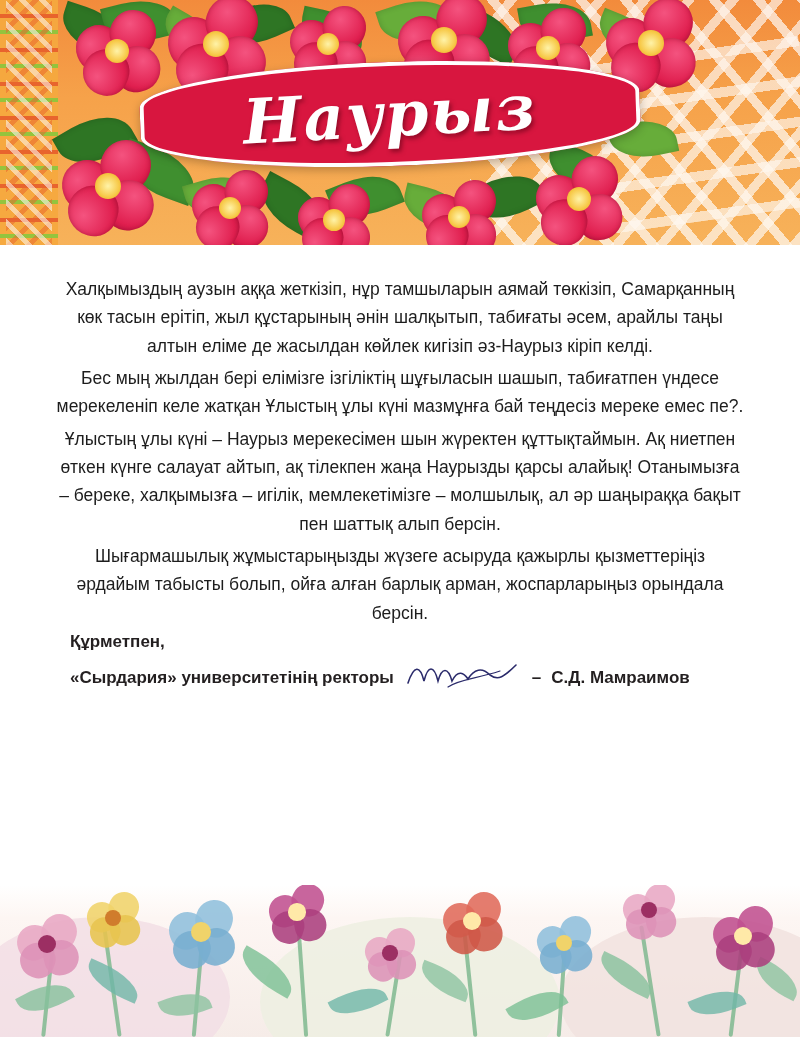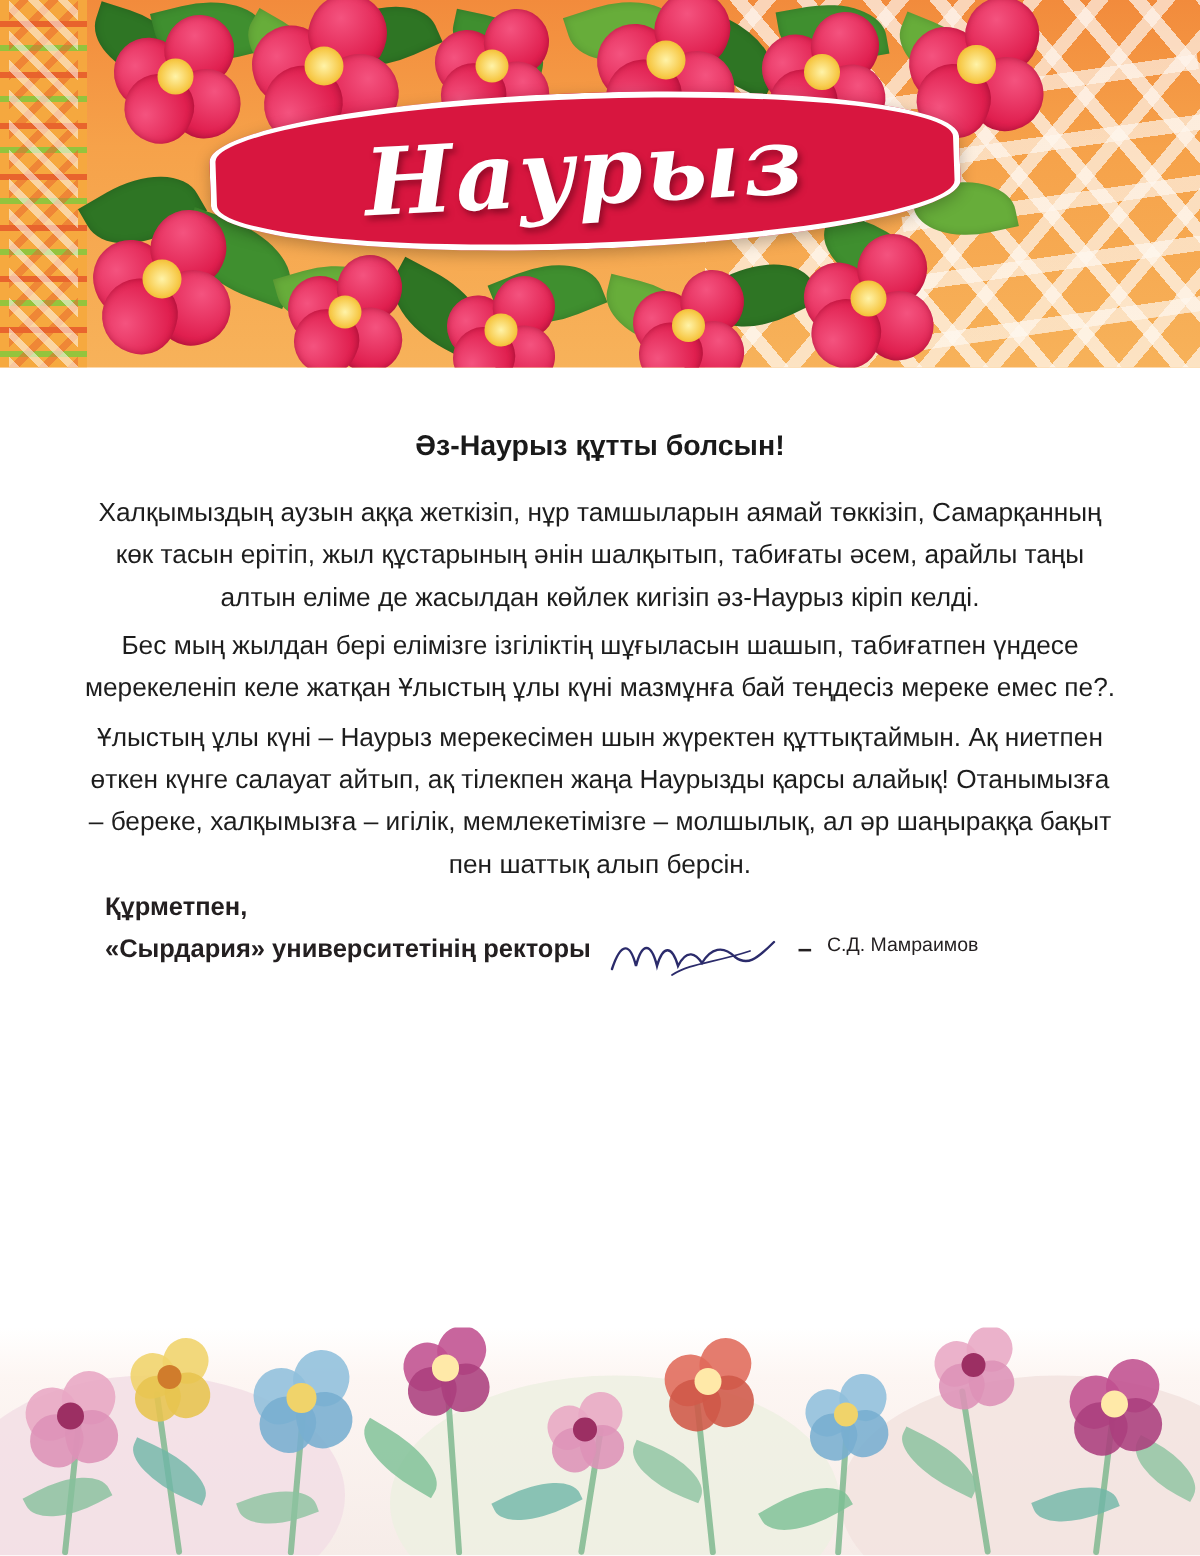--- a/index.html
+++ b/index.html
@@ -147,32 +147,33 @@
 
   
   .signoff {
     padding-left: 14px;
     font-size: 17px;
     font-weight: bold;
     line-height: 1.55;
   }
   .sign-row {
     display: flex;
+    align-items: flex-end;
     gap: 10px;
     margin-top: 2px;
   }
   .sign-org { font-weight: bold; font-size: 17px; white-space: nowrap; }
   .sign-scribble {
     width: 118px;
     height: 34px;
     position: relative;
     flex: none;
   }
   .sign-dash { font-weight: bold; font-size: 17px; }
-  .sign-name { font-weight: normal; font-size: 13px; white-space: nowrap; }
+  .sign-name { font-weight: bold; font-size: 17px; white-space: nowrap; }
 
   
   .footer {
     position: absolute;
     left: 0; bottom: 0;
     width: 800px;
     height: 152px;
     overflow: hidden;
     background: linear-gradient(180deg, #ffffff 0%, #fdf6f3 22%, #f6ece8 100%);
   }
@@ -318,25 +319,25 @@
         <div class="center"></div>
       </div>
     </div>
 
     <div class="title-ribbon">
       <span class="title-word">Наурыз</span>
     </div>
   </div>
 
   <div class="content">
-    <div class="greeting-title">Әз-Наурыз құтты болсын!</div>
 
     <p class="para">Халқымыздың аузын аққа жеткізіп, нұр тамшыларын аямай төккізіп, Самарқанның көк тасын ерітіп, жыл құстарының әнін шалқытып, табиғаты әсем, арайлы таңы алтын еліме де жасылдан көйлек кигізіп әз-Наурыз кіріп келді.</p>
     <p class="para">Бес мың жылдан бері елімізге ізгіліктің шұғыласын шашып, табиғатпен үндесе мерекеленіп келе жатқан Ұлыстың ұлы күні мазмұнға бай теңдесіз мереке емес пе?.</p>
     <p class="para">Ұлыстың ұлы күні – Наурыз мерекесімен шын жүректен құттықтаймын. Ақ ниетпен өткен күнге салауат айтып, ақ тілекпен жаңа Наурызды қарсы алайық! Отанымызға – береке, халқымызға – игілік, мемлекетімізге – молшылық, ал әр шаңыраққа бақыт пен шаттық алып берсін.</p>
+    <p class="para">Шығармашылық жұмыстарыңызды жүзеге асыруда қажырлы қызметтеріңіз әрдайым табысты болып, ойға алған барлық арман, жоспарларыңыз орындала берсін.</p>
 
     <div class="signoff">
       <div>Құрметпен,</div>
       <div class="sign-row">
         <span class="sign-org">«Сырдария»  университетінің ректоры</span>
         <span class="sign-scribble">
           <svg width="118" height="34" viewBox="0 0 118 34" aria-hidden="true">
             <path d="M4 26 C10 8, 16 8, 20 24 C24 8, 30 8, 34 24 C38 10, 44 10, 48 24 C54 12, 60 16, 64 22 C70 12, 78 10, 86 18 C94 24, 100 20, 112 8" fill="none" stroke="#2b2b6b" stroke-width="1.6" stroke-linecap="round"></path>
             <path d="M44 30 C56 22, 72 22, 96 14" fill="none" stroke="#2b2b6b" stroke-width="1.2" stroke-linecap="round"></path>
           </svg>

